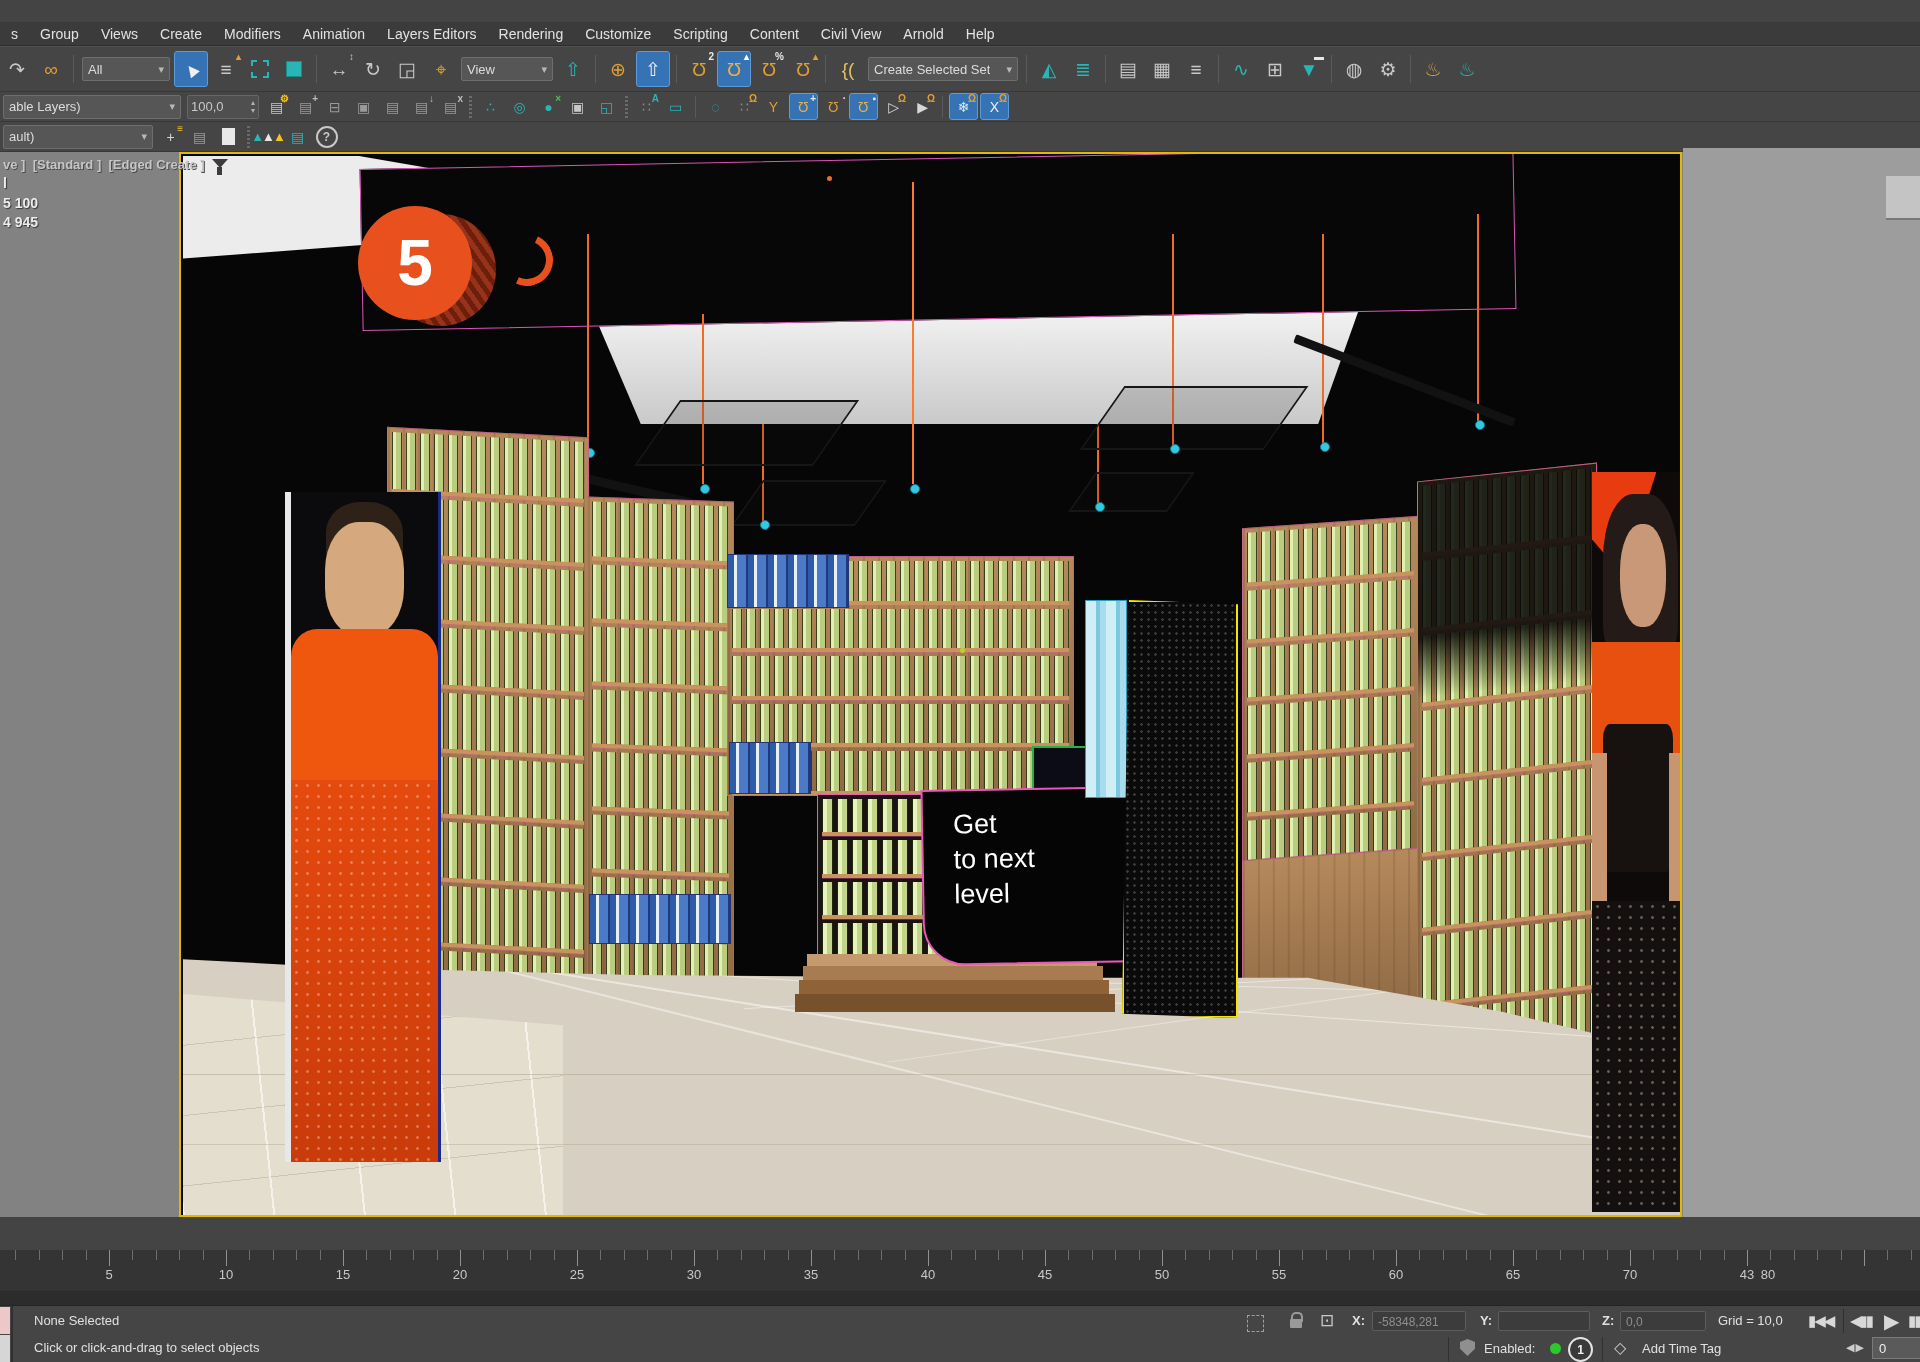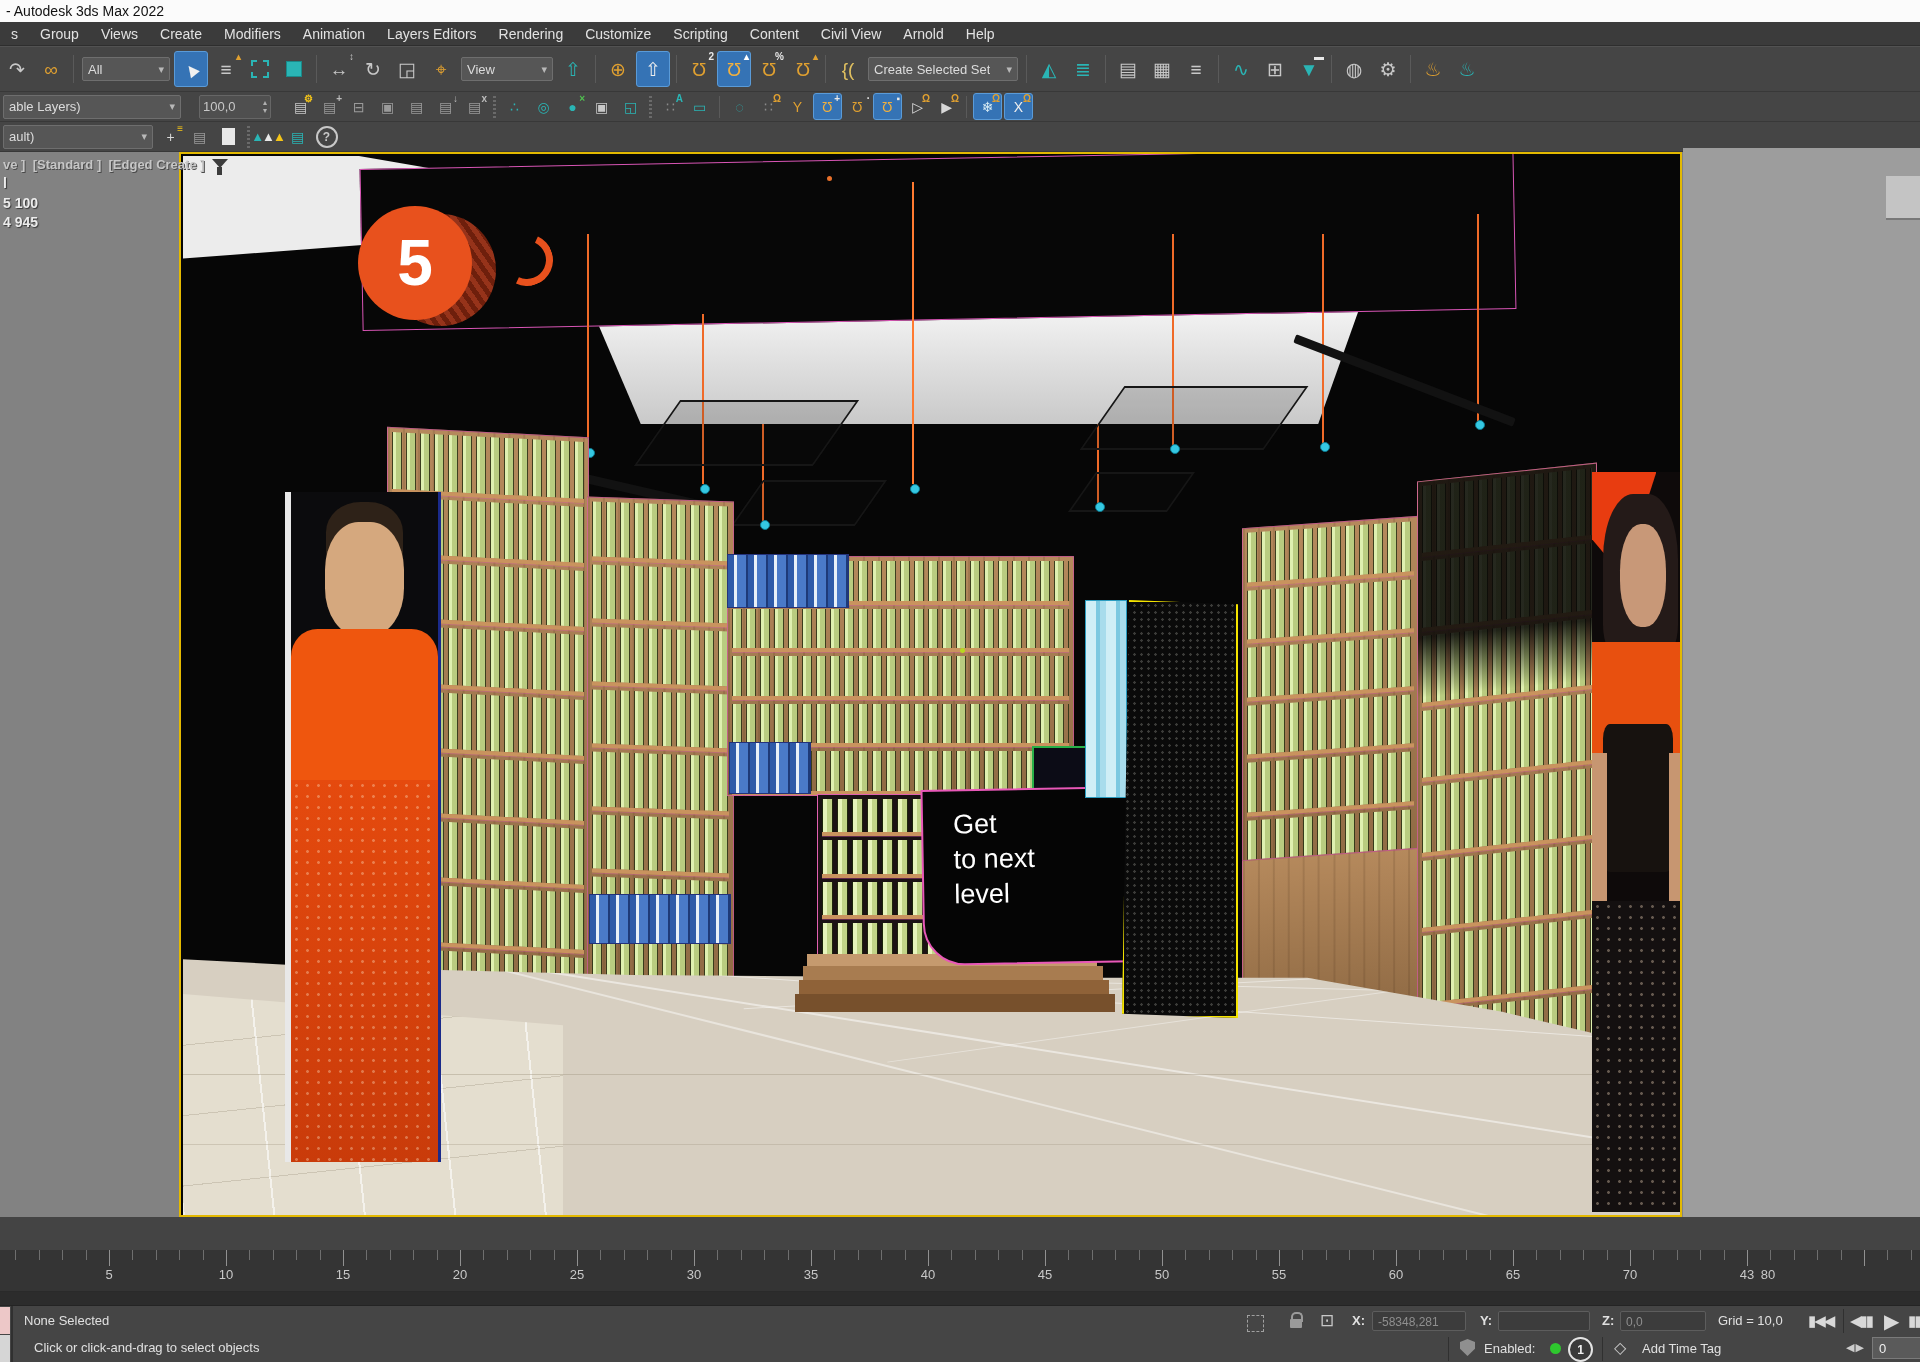--- a/index.html
+++ b/index.html
@@ -30,21 +30,21 @@
   .tb-sep{width:1px;height:28px;background:#5a5a5a;margin:0 5px;display:inline-block;}
   #tb2 .tb-sep,#tb3 .tb-sep{height:22px;}
   .tb-dsep{width:3px;height:22px;margin:0 4px;display:inline-block;
            background:repeating-linear-gradient(0deg,#6a6a6a 0 2px,transparent 2px 4px);}
   .tb-combo{display:inline-flex;align-items:center;justify-content:space-between;height:24px;
             background:#565656;border:1px solid #6e6e6e;border-radius:2px;margin:0 3px;
             padding:0 5px;box-sizing:border-box;}
   .cb-label{color:#dcdcdc;font-size:13px;white-space:nowrap;overflow:hidden;}
   .cb-arrow{color:#b8b8b8;font-size:11px;margin-left:6px;}
   .tb-field{display:inline-flex;align-items:center;height:22px;background:#4f4f4f;
-            border:1px solid #666;border-radius:2px;margin:0 15px;padding:0 3px;}
+            border:1px solid #666;border-radius:2px;margin:0 3px;padding:0 3px;}
   .f-val{color:#c8c8c8;font-size:13px;}
   .spin{display:inline-flex;flex-direction:column;margin-left:4px;color:#b0b0b0;font-size:8px;line-height:.9;}
   .bx{display:inline-block;width:14px;height:14px;}
   .bx.dashed{border:2px dashed #2ab5b5;}
   .bx.solid{background:#2ab5b5;border:1px solid #1a8a8a;}
   .bx.white{background:#e8e8e8;width:13px;height:17px;}
   .tree{font-size:13px;margin:0 -1px;}
   .help-c{width:18px;height:18px;border:2px solid #c8c8c8;border-radius:50%;color:#c8c8c8;
           font-size:12px;font-weight:bold;display:inline-flex;align-items:center;justify-content:center;}
   
@@ -110,23 +110,20 @@
   .gdot{width:11px;height:11px;border-radius:50%;background:#2ec82e;}
   .badge{width:21px;height:21px;border-radius:50%;border:2px solid #e4e4e4;background:#3a3a3a;
          color:#f0f0f0;font-size:12px;font-weight:bold;display:flex;align-items:center;justify-content:center;}
   .vline{width:1px;background:#303030;}
 </style>
 </head>
 <body>
 
 <div id="app">
 
-  <div id="titlebar" class="abs">
-    <span>- Autodesk 3ds Max 2022</span>
-  </div>
 
   <div id="menubar" class="abs">
       <span class="menu-item">s</span>
       <span class="menu-item">Group</span>
       <span class="menu-item">Views</span>
       <span class="menu-item">Create</span>
       <span class="menu-item">Modifiers</span>
       <span class="menu-item">Animation</span>
       <span class="menu-item">Layers Editors</span>
       <span class="menu-item">Rendering</span>
@@ -677,21 +674,21 @@
       <div class="tick-label" style="left: 1747px;">43</div>
       <div class="tick-label" style="left: 1768px;">80</div>
     </div>
   <div id="tlgap" class="abs"></div>
 
   <div id="statusbar" class="abs">
     <div class="abs" style="left:0;top:1px;width:10px;height:27px;background:#edc8c8;"></div>
     <div class="abs" style="left:0;top:29px;width:10px;height:27px;background:#d6d6d6;"></div>
     <div class="vline abs" style="left:11px;top:0;height:57px;width:2px;"></div>
 
-    <div class="sb-text abs" style="left:24px;top:7px;">None Selected</div>
+    <div class="sb-text abs" style="left:34px;top:7px;">None Selected</div>
     <div class="sb-text abs" style="left:34px;top:34px;">Click or click-and-drag to select objects</div>
 
     <div class="abs" style="left:1247px;top:9px;width:15px;height:15px;border:1px dashed #a0a0a0;"></div>
     <div class="abs" style="left:1288px;top:6px;width:16px;height:18px;">
       <div class="lockarc abs"></div>
         <div class="lockbody abs"></div>
     </div>
     <div class="abs" style="left:1320px;top:4px;color:#c8c8c8;font-size:17px;">⊡</div>
     <div class="sb-text abs" style="left:1352px;top:7px;font-weight:bold;">X:</div>
     <div class="sb-field abs" style="left:1372px;top:5px;width:94px;">-58348,281</div>

